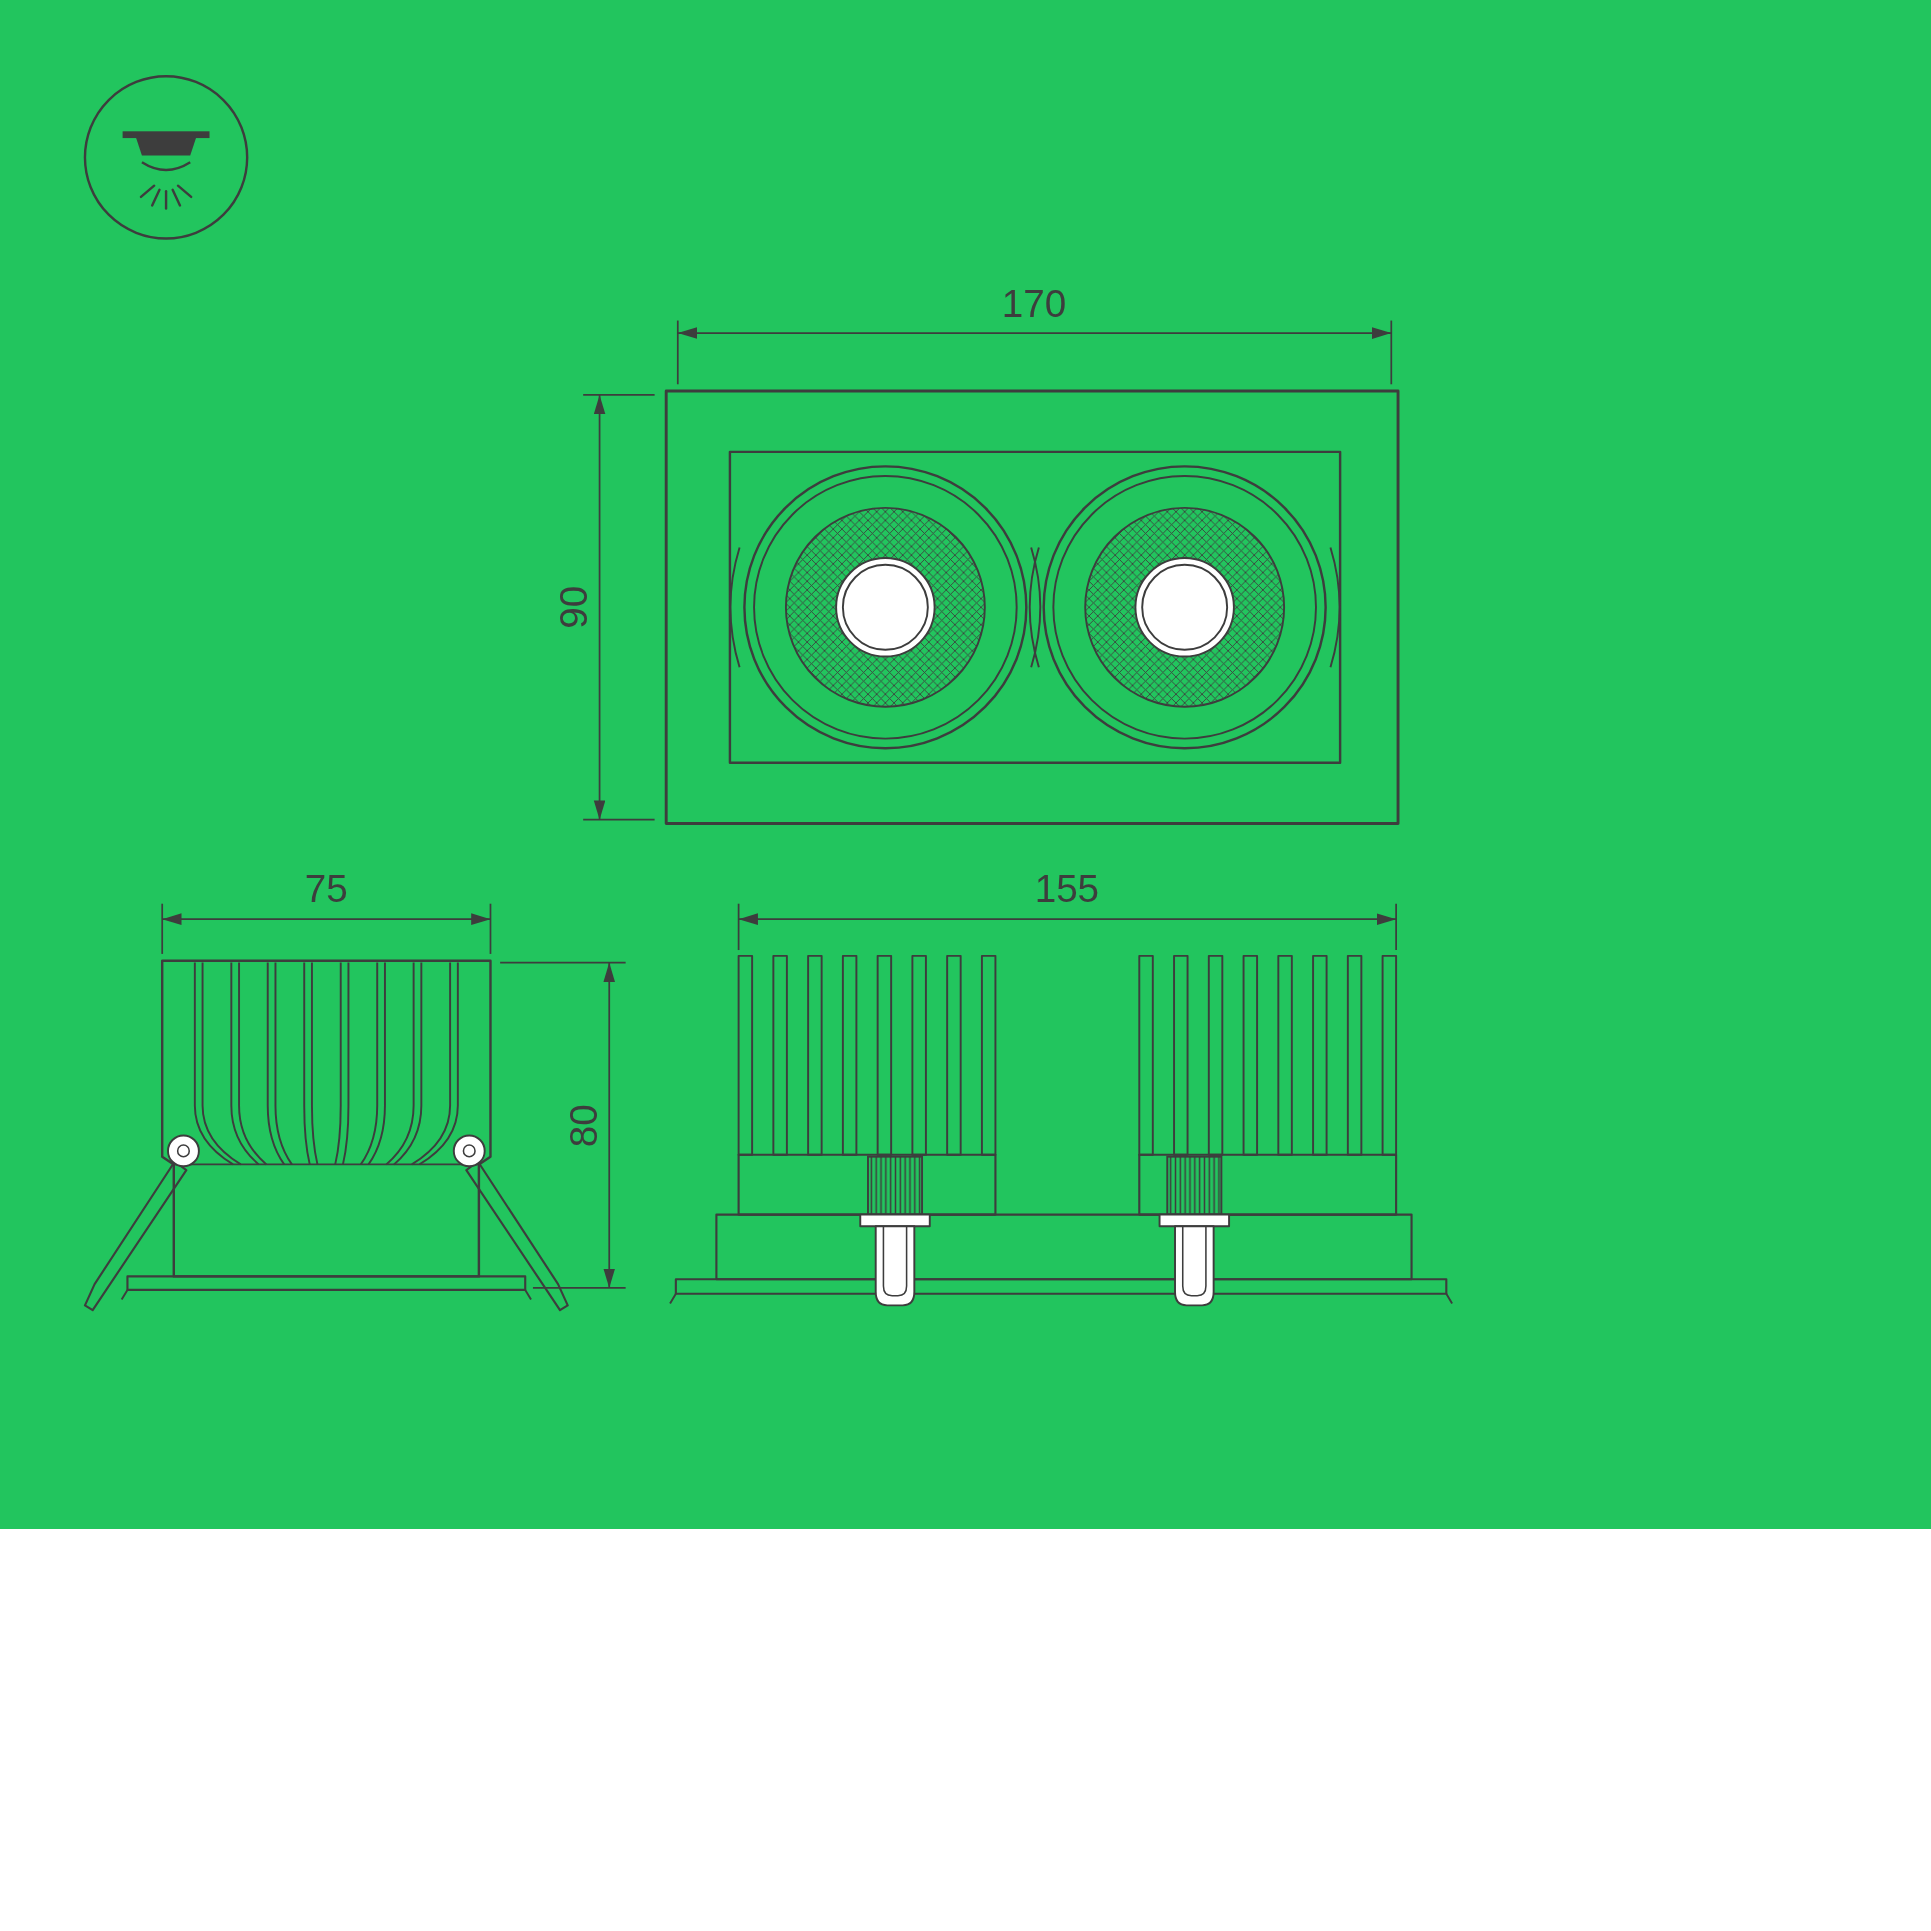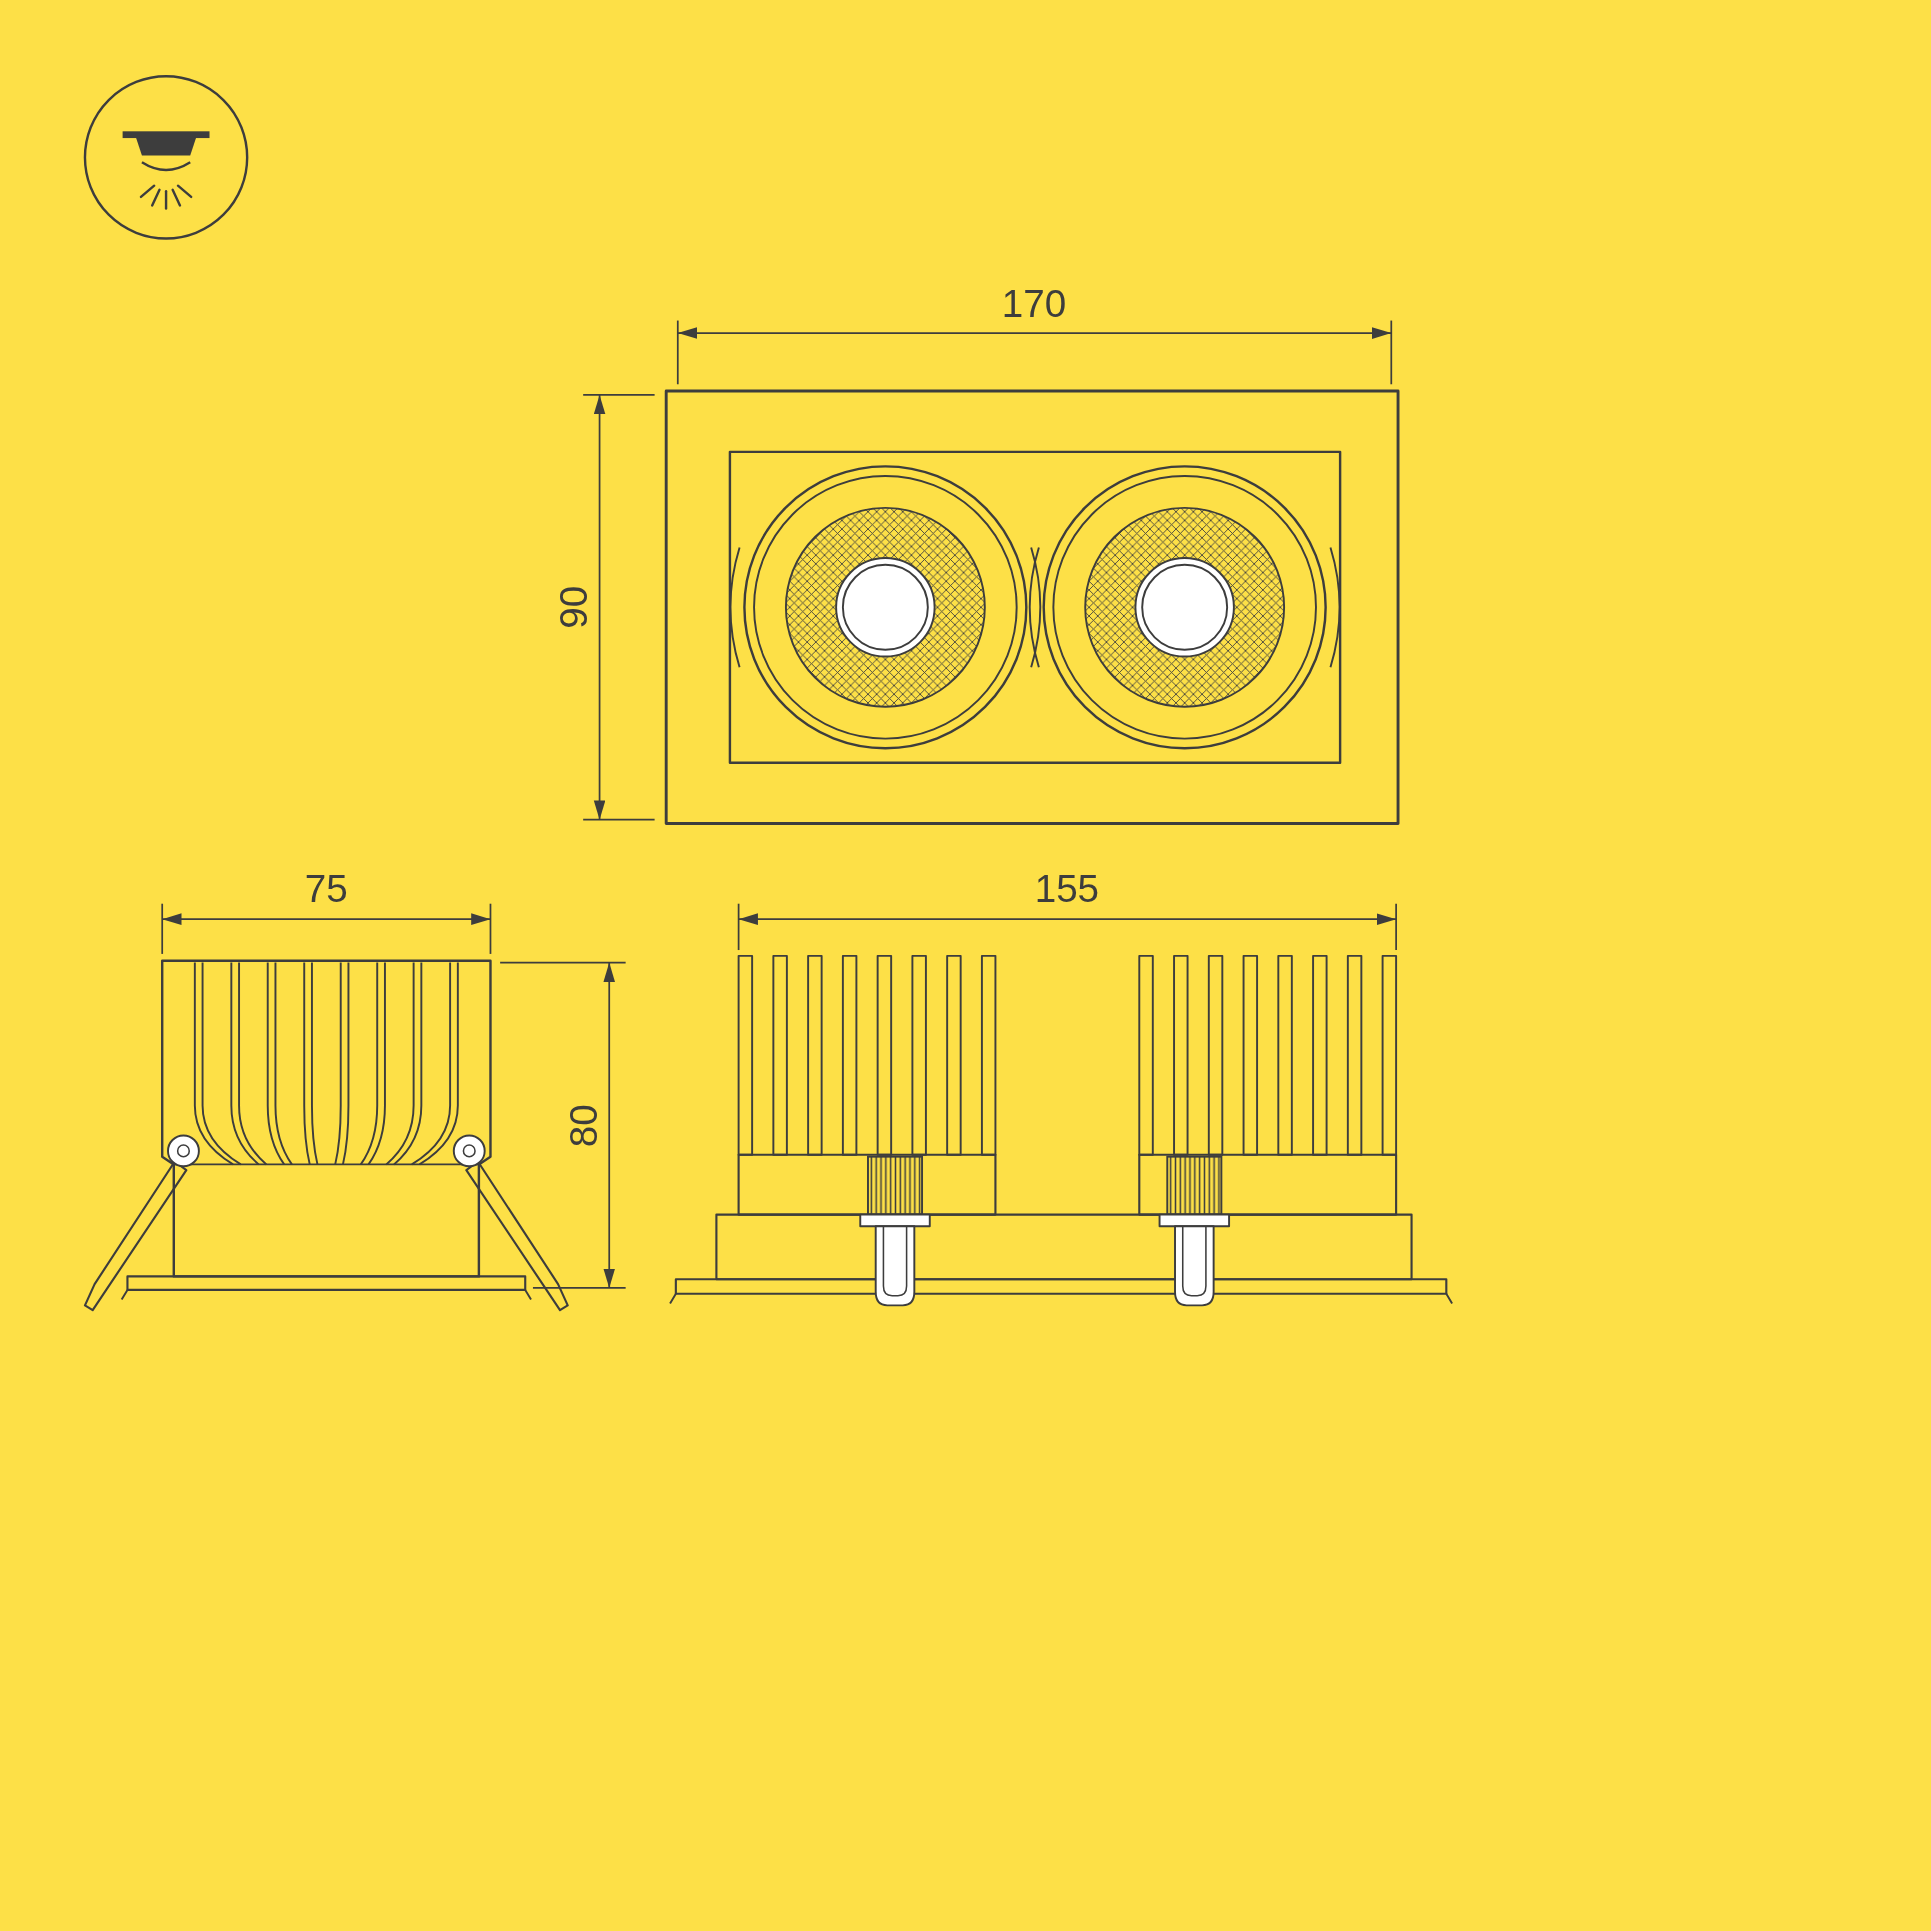--- a/index.html
+++ b/index.html
@@ -1,16 +1,16 @@
 <!DOCTYPE html>
 <html><head>
 <meta charset="utf-8">
 <style>
   html,body{margin:0;padding:0;background:#ffffff;}
-  .canvas{width:1931px;height:1931px;position:relative;background:#fde047;}
+  .canvas{width:1931px;height:1529px;position:relative;background:#22c55e;}
   svg{display:block;}
   .ln{fill:none;stroke:#3d3d3d;stroke-width:2;stroke-linejoin:round;}
   .w3{stroke-width:3;}
   .w25{stroke-width:2.5;}
   .w22{stroke-width:2.2;}
   .w16{stroke-width:1.6;}
   .dim{fill:none;stroke:#3d3d3d;stroke-width:1.8;}
   .solid{fill:#3d3d3d;stroke:none;}
   .whitefill{fill:#ffffff;stroke:#3d3d3d;stroke-width:2;stroke-linejoin:round;}
   .dim-label{font-family:"Liberation Sans","DejaVu Sans",sans-serif;font-size:40px;fill:#3d3d3d;}

